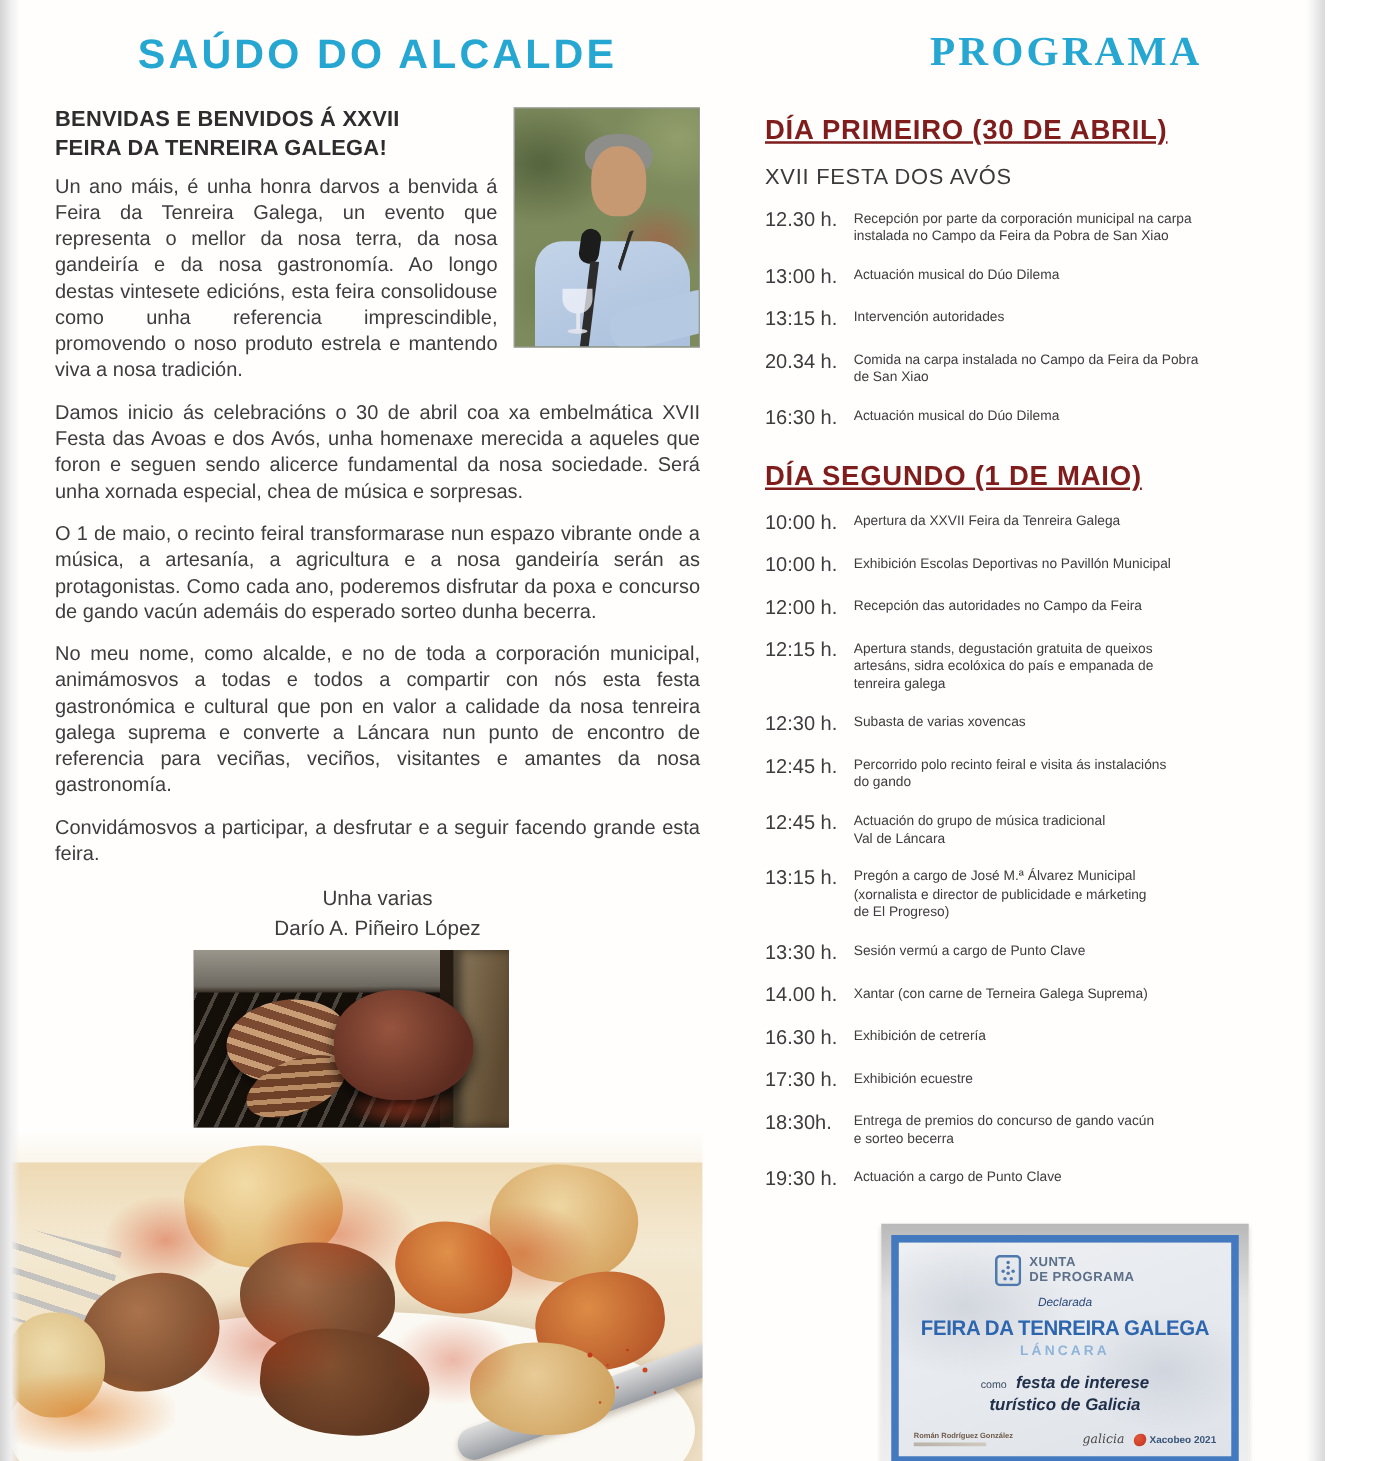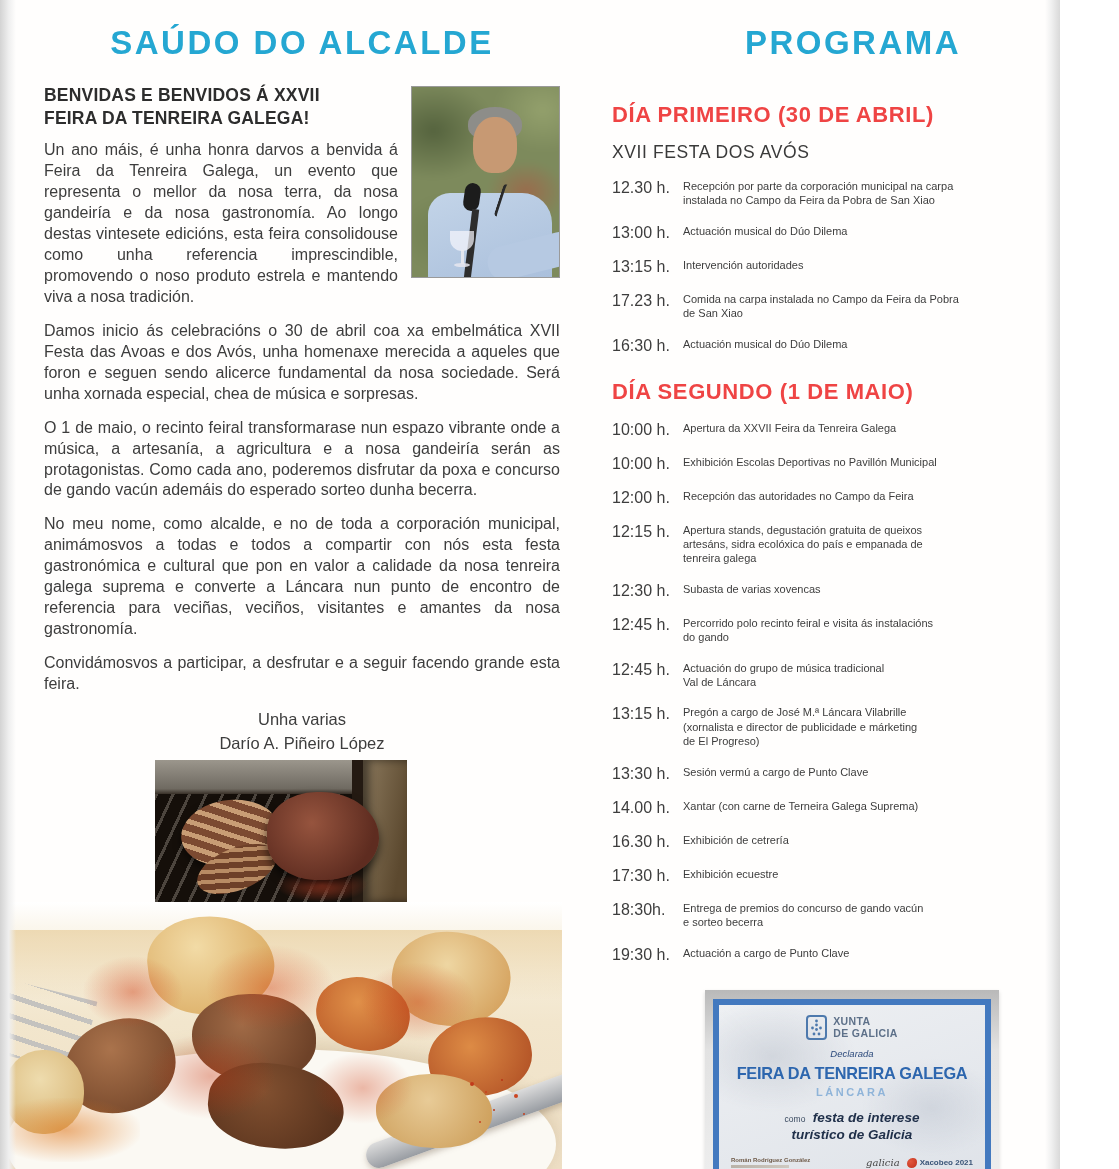--- a/index.html
+++ b/index.html
@@ -7,21 +7,21 @@
         font-family:"Liberation Sans", sans-serif;color:#3c3c3c;}
   .edge{position:absolute;top:0;height:100%;z-index:50;pointer-events:none;}
   .edge-left{left:0;width:16px;background:linear-gradient(to right,#d3d3d3,#efefef 55%,rgba(255,255,255,0));}
   .edge-right{right:0;width:15px;background:linear-gradient(to left,#d9d9d9,#f1f1f1 60%,rgba(255,255,255,0));}
 
   
   .col-left{position:absolute;left:44px;top:18px;width:516px;}
   .col-right{position:absolute;left:612px;top:18px;width:482px;}
 
   .big-title{font-size:33px;font-weight:bold;letter-spacing:2.5px;color:#25a7d2;text-align:center;margin:6px 0 22px 0;}
-  .col-right .big-title{margin-bottom:40px;}
+  .col-right .big-title{margin-bottom:30px;font-family:Liberation Serif, serif;}
 
   .welcome-heading{font-size:17.5px;font-weight:bold;color:#2d2d2d;line-height:1.32;margin:0 0 10px 0;white-space:pre-line;letter-spacing:.2px;}
   .body-text p{font-size:16px;line-height:1.31;text-align:justify;margin:0 0 13px 0;color:#3d3d3d;}
   .signoff{text-align:center;font-size:16.5px;line-height:1.45;margin-top:4px;color:#3d3d3d;}
 
   
   .mayor-photo{float:right;width:147px;height:190px;margin:2px 0 8px 13px;border:1px solid #9a9a9a;
                position:relative;overflow:hidden;background:#7d8a5c;}
   .mayor-bg{position:absolute;inset:-8px;filter:blur(3px);
     background:radial-gradient(90px 70px at 18% 25%,#55633e,rgba(0,0,0,0) 70%),
@@ -76,21 +76,21 @@
     background:radial-gradient(70px 50px at 18% 30%,rgba(208,62,22,.45),rgba(0,0,0,0) 72%),
                radial-gradient(90px 60px at 48% 28%,rgba(212,70,26,.42),rgba(0,0,0,0) 72%),
                radial-gradient(80px 55px at 80% 35%,rgba(205,58,20,.40),rgba(0,0,0,0) 72%),
                radial-gradient(90px 60px at 35% 72%,rgba(200,55,18,.38),rgba(0,0,0,0) 72%),
                radial-gradient(70px 50px at 68% 78%,rgba(205,60,22,.35),rgba(0,0,0,0) 72%);}
   .speck{left:470px;top:180px;width:4px;height:4px;border-radius:50%;background:#c23a1a;
     box-shadow:14px 8px 0 -1px #c8401d,30px -4px 0 -1px #b83415,44px 12px 0 0 #cc4520,22px 26px 0 -1px #bd3a18,52px 30px 0 -1px #c23e1c,8px 38px 0 -1px #c84422;}
   .pool{left:-10px;top:196px;width:150px;height:64px;background:radial-gradient(rgba(224,126,40,.6),rgba(0,0,0,0) 74%);}
 
   
-  .day-heading{font-size:22px;font-weight:bold;letter-spacing:.6px;color:#ef4444;margin:24px 0 14px 0;}
+  .day-heading{font-size:22px;font-weight:bold;letter-spacing:.6px;color:#7f1d1d;margin:24px 0 14px 0;text-decoration:underline;}
   .day-subheading{font-size:17.5px;color:#3a3a3a;letter-spacing:.6px;margin:0 0 13px 0;}
   .sched-item{display:flex;margin:16px 0 9px 0;}
   .sched-time{flex:0 0 71px;font-size:16px;color:#3d3d3d;}
   .sched-text{font-size:11px;color:#3d3d3d;line-height:1.31;white-space:pre-line;}
 
   
   .plaque-wrap{margin:26px 0 0 93px;width:278px;background:linear-gradient(180deg,#b9b9b9,#e2e2e2 30%,#efefef);
     padding:9px 8px 8px 8px;box-shadow:0 2px 4px rgba(0,0,0,.15);}
   .plaque-frame{border:6px solid #4379bf;background:
       radial-gradient(120px 80px at 20% 30%,rgba(190,196,206,.55),rgba(0,0,0,0) 70%),
@@ -211,21 +211,21 @@
           <span class="sched-time">13:00 h.</span>
           <span class="sched-text">Actuación musical do Dúo Dilema</span>
         </div>
 
         <div class="sched-item">
           <span class="sched-time">13:15 h.</span>
           <span class="sched-text">Intervención autoridades</span>
         </div>
 
         <div class="sched-item">
-          <span class="sched-time">17.23 h.</span>
+          <span class="sched-time">20.34 h.</span>
           <span class="sched-text">Comida na carpa instalada no Campo da Feira da Pobra
 de San Xiao</span>
         </div>
 
         <div class="sched-item">
           <span class="sched-time">16:30 h.</span>
           <span class="sched-text">Actuación musical do Dúo Dilema</span>
         </div>
       </div>
 
@@ -267,21 +267,21 @@
         </div>
 
         <div class="sched-item">
           <span class="sched-time">12:45 h.</span>
           <span class="sched-text">Actuación do grupo de música tradicional
 Val de Láncara</span>
         </div>
 
         <div class="sched-item">
           <span class="sched-time">13:15 h.</span>
-          <span class="sched-text">Pregón a cargo de  José M.ª Láncara Vilabrille
+          <span class="sched-text">Pregón a cargo de  José M.ª Álvarez Municipal
 (xornalista e director de publicidade e márketing
 de El Progreso)</span>
         </div>
 
         <div class="sched-item">
           <span class="sched-time">13:30 h.</span>
           <span class="sched-text">Sesión vermú a cargo de Punto Clave</span>
         </div>
 
         <div class="sched-item">
@@ -319,21 +319,21 @@
             <circle cx="10.5" cy="6" r="1.4" fill="#4d79ad"></circle>
             <circle cx="10.5" cy="10" r="1.4" fill="#4d79ad"></circle>
             <circle cx="6.5" cy="13" r="1.4" fill="#4d79ad"></circle>
             <circle cx="14.5" cy="13" r="1.4" fill="#4d79ad"></circle>
             <circle cx="10.5" cy="14.5" r="1.4" fill="#4d79ad"></circle>
             <circle cx="8" cy="19" r="1.4" fill="#4d79ad"></circle>
             <circle cx="13" cy="19" r="1.4" fill="#4d79ad"></circle>
           </svg>
           <div class="xunta-text">
             <div>XUNTA</div>
-            <div>DE GALICIA</div>
+            <div>DE PROGRAMA</div>
           </div>
         </div>
         <div class="plaque-declared">Declarada</div>
         <div class="plaque-title">FEIRA DA TENREIRA GALEGA</div>
         <div class="plaque-subtitle">LÁNCARA</div>
         <div class="plaque-desig">
           <div>
             <span class="como">como</span>
             <span class="big">festa de interese</span>
           </div>

